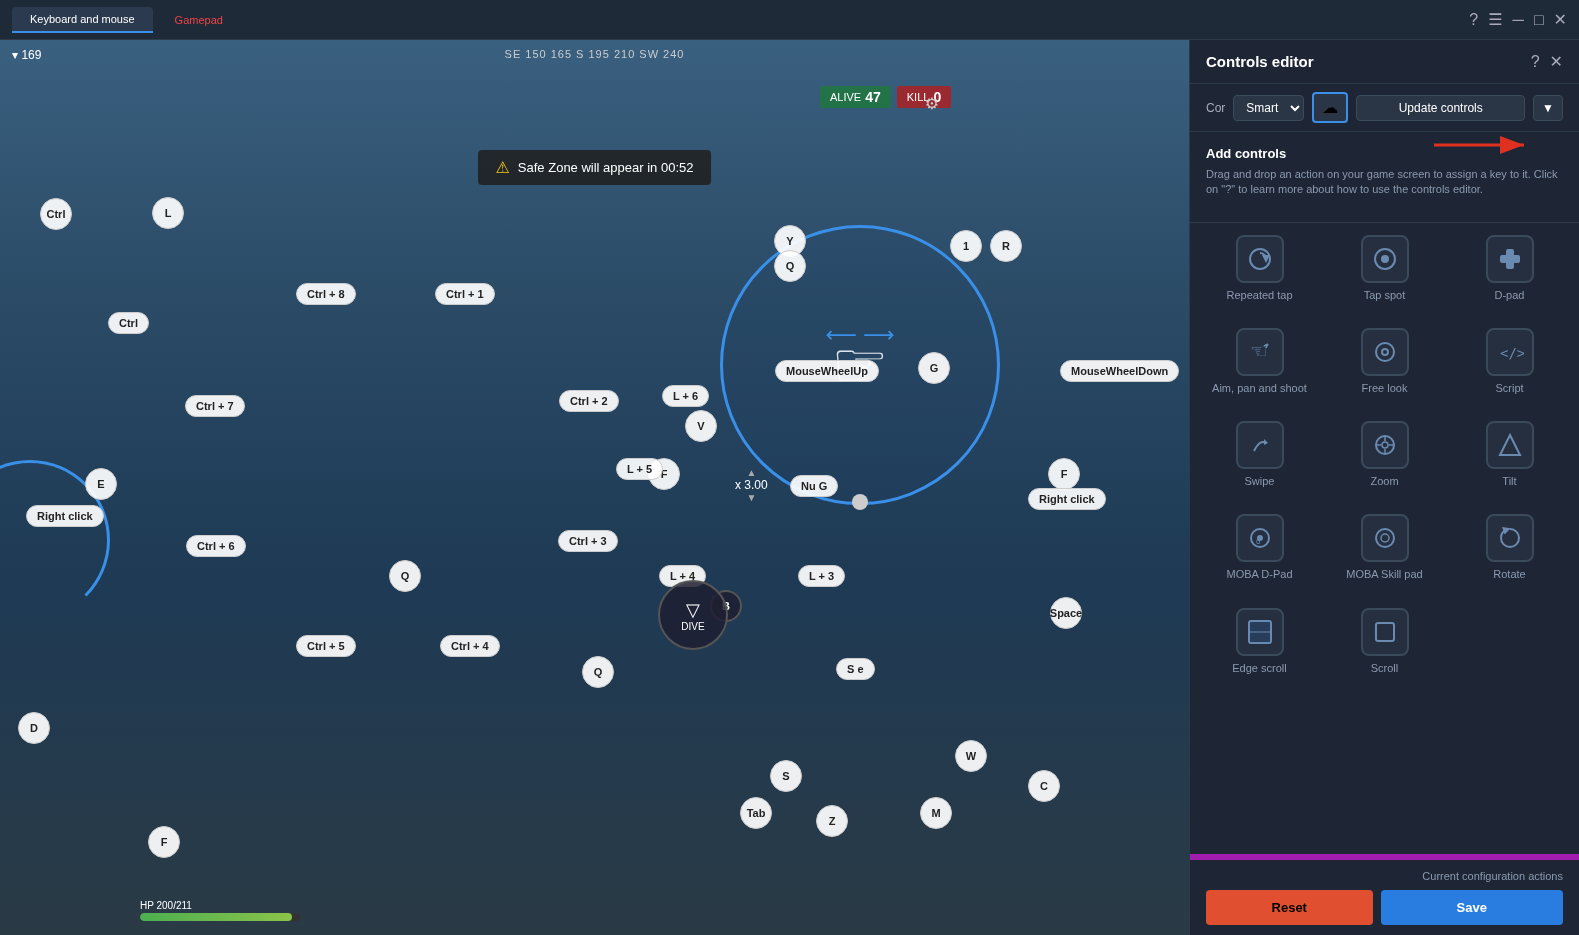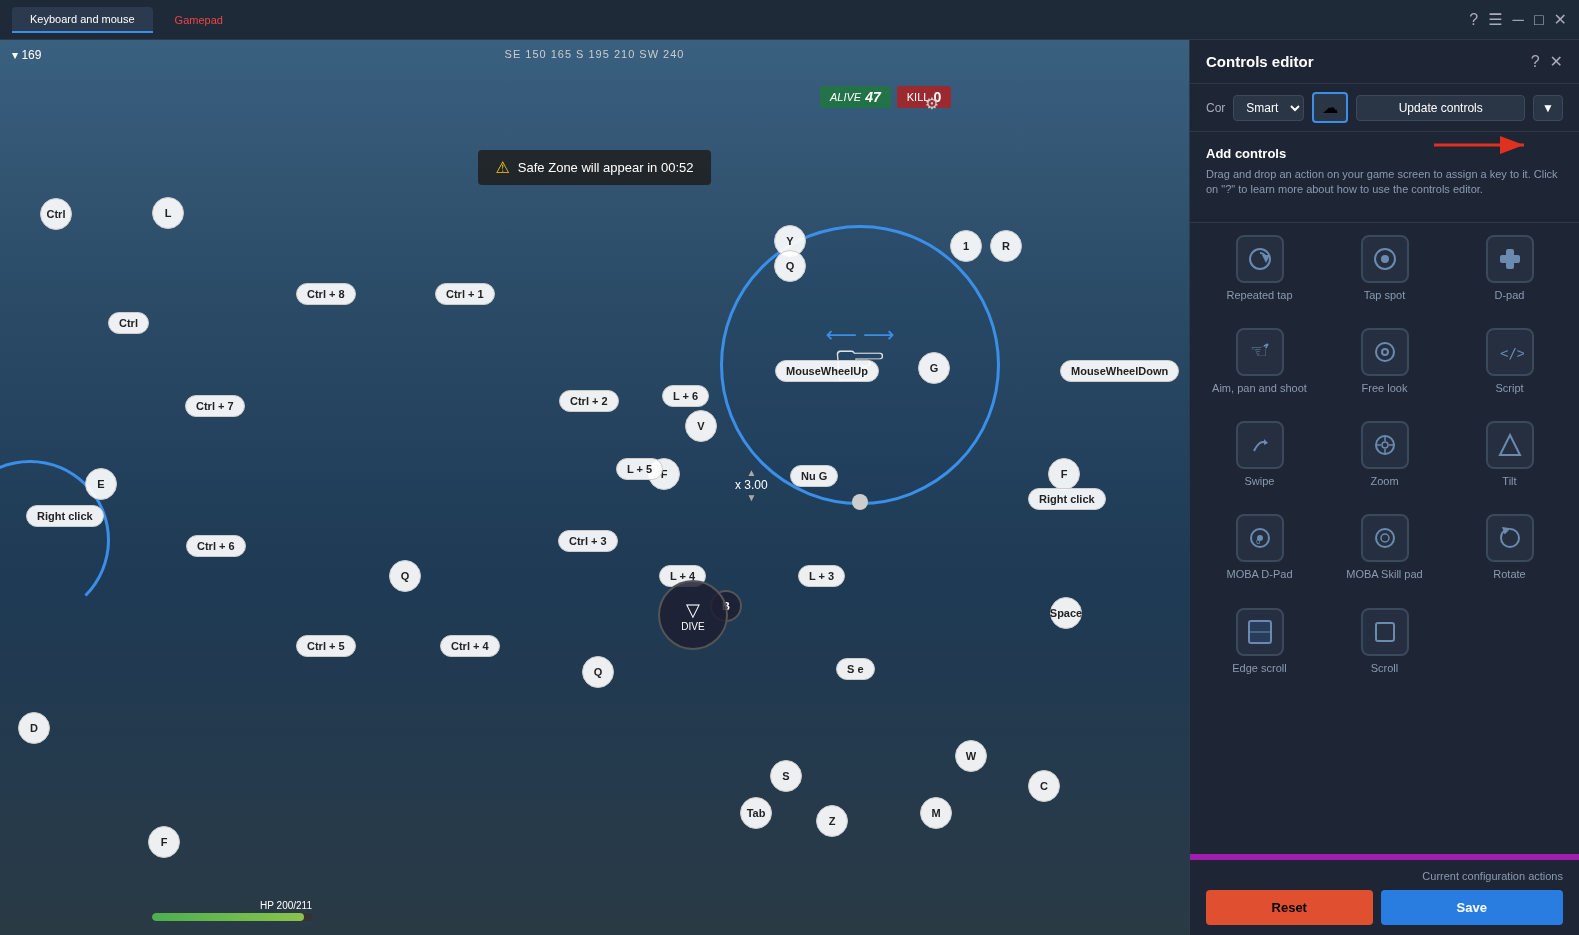--- a/index.html
+++ b/index.html
@@ -94,21 +94,21 @@
     .hud-stat {
       background: rgba(0,0,0,0.5);
       color: #fff;
       padding: 3px 10px;
       font-size: 11px;
       border-radius: 2px;
       display: flex;
       align-items: center;
       gap: 4px;
     }
-    .hud-stat.alive { background: rgba(30,120,60,0.8); font-style: italic; }
+    .hud-stat.alive { background: rgba(30,120,60,0.8); }
     .hud-stat.kill { background: rgba(180,30,30,0.8); }
     .hud-compass {
       color: #ccc;
       font-size: 11px;
       letter-spacing: 1px;
     }
     .hud-gear {
       position: absolute;
       right: 12px;
       top: 8px;
@@ -220,23 +220,22 @@
       border-radius: 50%;
       border-left-color: transparent;
       border-bottom-color: transparent;
       z-index: 4;
     }
 
     
     .hp-bar-container {
       position: absolute;
       bottom: 14px;
-      left: 152px;
+      left: 140px;
       z-index: 10;
-      text-align: right;
     }
     .hp-label { color: #fff; font-size: 10px; margin-bottom: 2px; }
     .hp-bar {
       width: 160px;
       height: 8px;
       background: #333;
       border-radius: 4px;
       overflow: hidden;
     }
     .hp-fill {
@@ -594,21 +593,21 @@
     <div class="ctrl-btn" style="left:775px;top:320px;"><span>MouseWheelUp</span></div>
     <div class="ctrl-btn" style="left:1060px;top:320px;"><span>MouseWheelDown</span></div>
     <div class="ctrl-btn" style="left:1028px;top:448px;"><span>Right click</span></div>
 
     <div class="zoom-indicator">
       <span style="font-size:10px;color:#aaa;">▲</span>
       <span style="color:#fff;font-size:12px;">x 3.00</span>
       <span style="font-size:10px;color:#aaa;">▼</span>
     </div>
 
-    <div class="ctrl-btn" style="left:790px;top:425px;"><span>Nu G</span></div>
+    <div class="ctrl-btn" style="left:790px;top:435px;"><span>Nu G</span></div>
 
     <div class="aim-circle">
       <div class="aim-arrows">⟵ ⟶</div>
       <div class="aim-hand">☞</div>
       <div class="aim-dot"></div>
     </div>
 
     <div class="dive-btn">
       <div class="dive-circle">
         <span style="font-size:18px;">▽</span>

